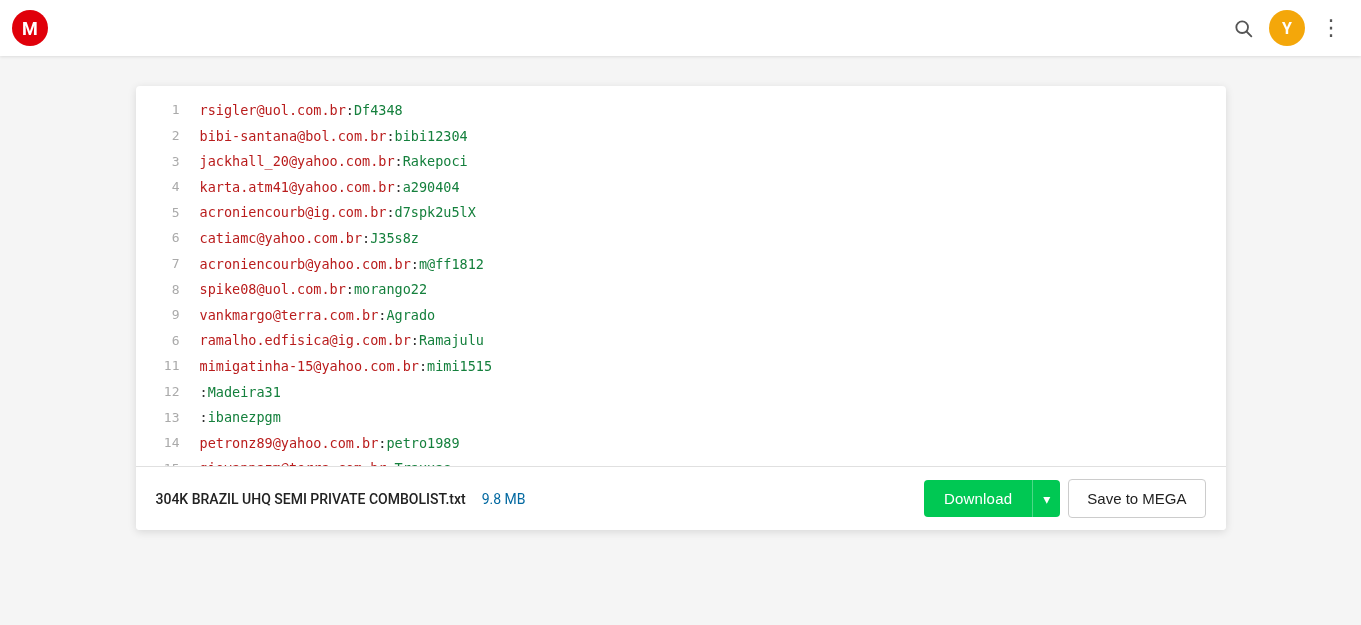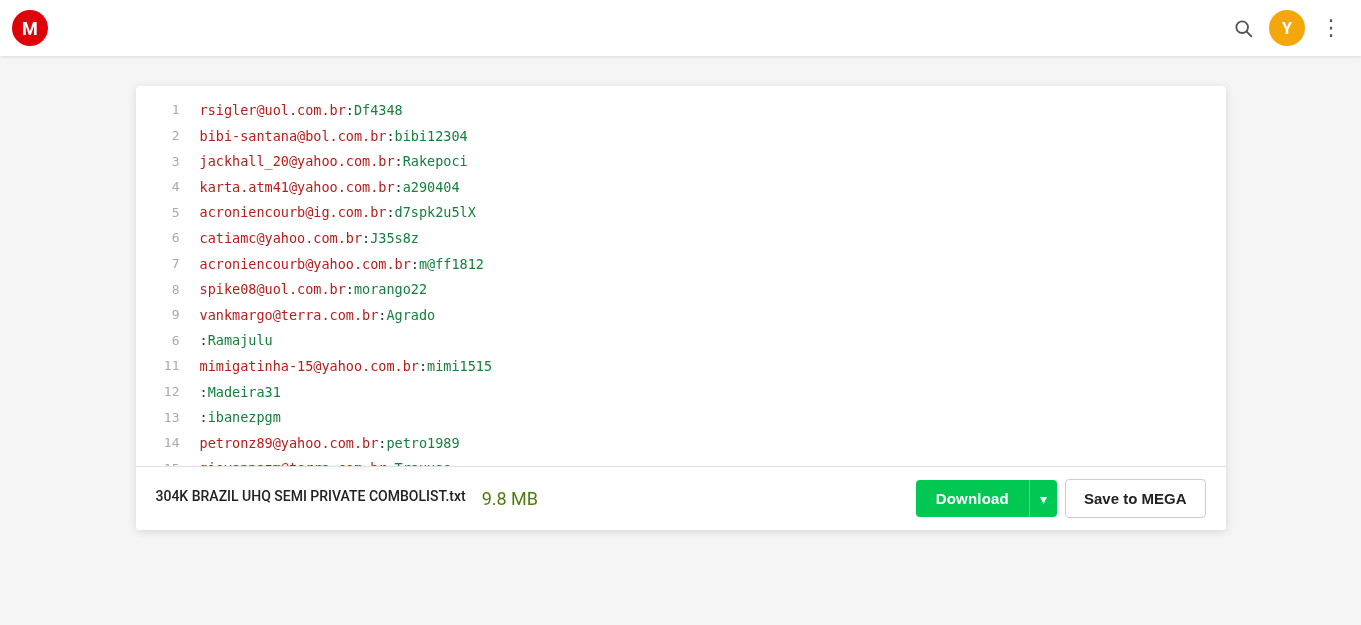--- a/index.html
+++ b/index.html
@@ -123,51 +123,52 @@
     .file-footer {
       display: flex;
       align-items: center;
       justify-content: space-between;
       padding: 12px 20px;
       border-top: 1px solid #e0e0e0;
       background: #fff;
     }
     .file-info {
       display: flex;
+      align-items: center;
       gap: 16px;
     }
     .file-name {
       font-size: 14px;
       color: #222;
       font-weight: 500;
     }
     .file-size {
-      font-size: 18px;
-      color: #4d7c0f;
+      font-size: 14px;
+      color: #0369a1;
     }
 
     .footer-actions {
       display: flex;
       align-items: center;
       gap: 8px;
     }
 
     .btn-download-group {
       display: flex;
       align-items: stretch;
       border-radius: 4px;
       overflow: hidden;
     }
     .btn-download {
       background: #00c853;
       color: #fff;
       border: none;
       padding: 10px 20px;
       font-size: 15px;
-      font-weight: 700;
+      font-weight: 400;
       cursor: pointer;
       letter-spacing: 0.2px;
     }
     .btn-download-arrow {
       background: #00c853;
       color: #fff;
       border: none;
       border-left: 1px solid rgba(255,255,255,0.3);
       padding: 10px 10px;
       cursor: pointer;
@@ -176,21 +177,21 @@
     }
 
     .btn-save {
       background: #fff;
       color: #222;
       border: 1px solid #ccc;
       padding: 10px 18px;
       font-size: 15px;
       cursor: pointer;
       border-radius: 4px;
-      font-weight: 700;
+      font-weight: 400;
     }
   </style>
 </head>
 <body>
 
 <nav class="topbar">
   <div class="topbar-left">
     <div class="mega-logo">M</div>
   </div>
   <div class="topbar-right">
@@ -260,20 +261,21 @@
           <span class="line-pass">morango22</span>
         </div>
         <div class="code-line">
           <span class="line-num">9</span>
           <span class="line-email">vankmargo@terra.com.br</span>
           <span class="line-sep">:</span>
           <span class="line-pass">Agrado</span>
         </div>
         <div class="code-line">
           <span class="line-num">6</span>
+          <span class="line-email">ramalho.edfisica@ig.com.br</span>
           <span class="line-sep">:</span>
           <span class="line-pass">Ramajulu</span>
         </div>
         <div class="code-line">
           <span class="line-num">11</span>
           <span class="line-email">mimigatinha-15@yahoo.com.br</span>
           <span class="line-sep">:</span>
           <span class="line-pass">mimi1515</span>
         </div>
         <div class="code-line">

